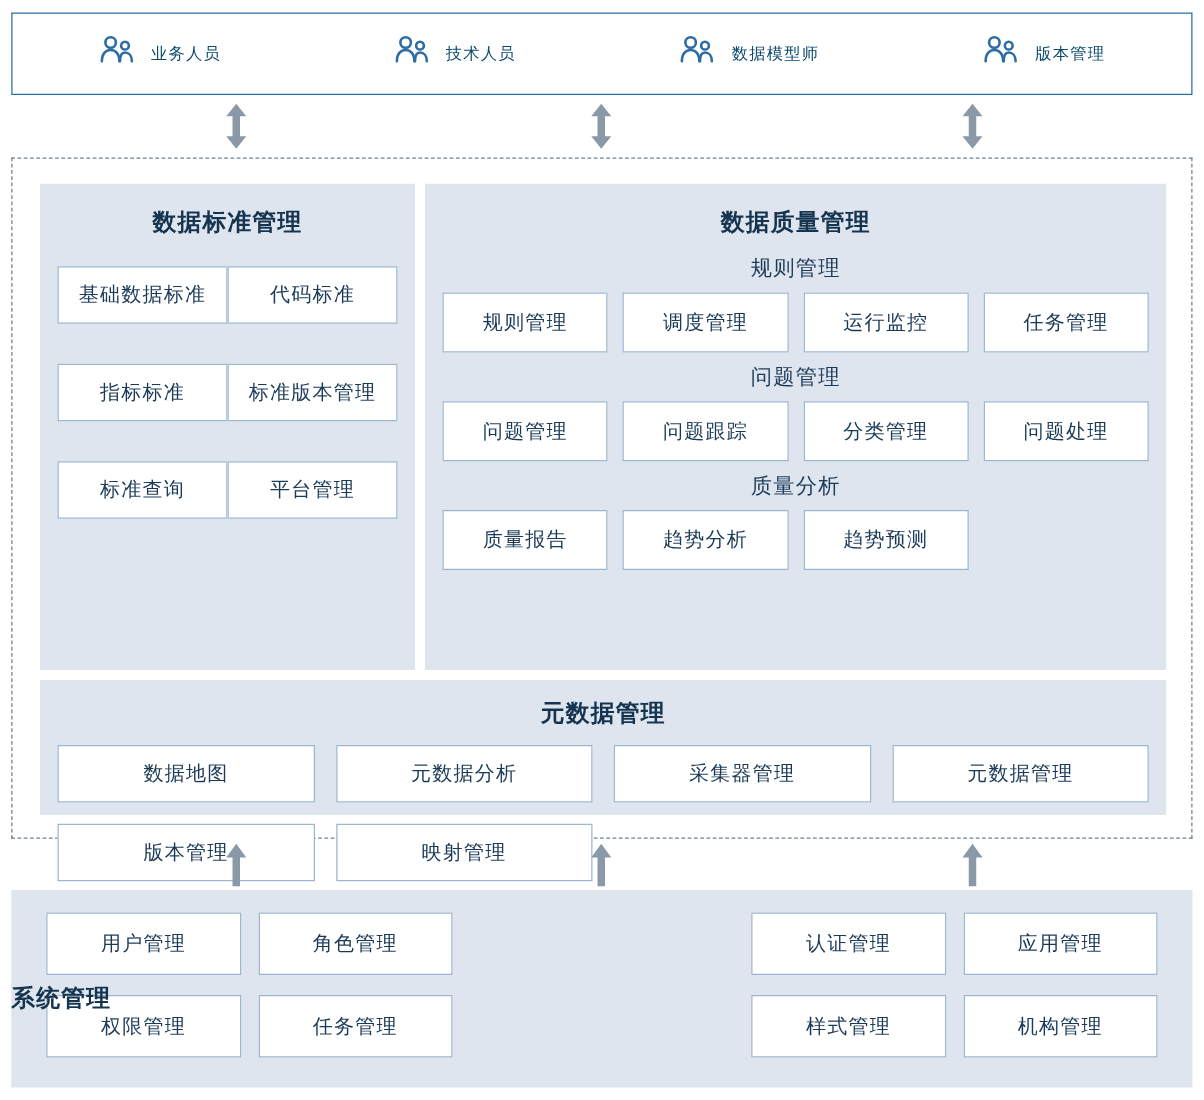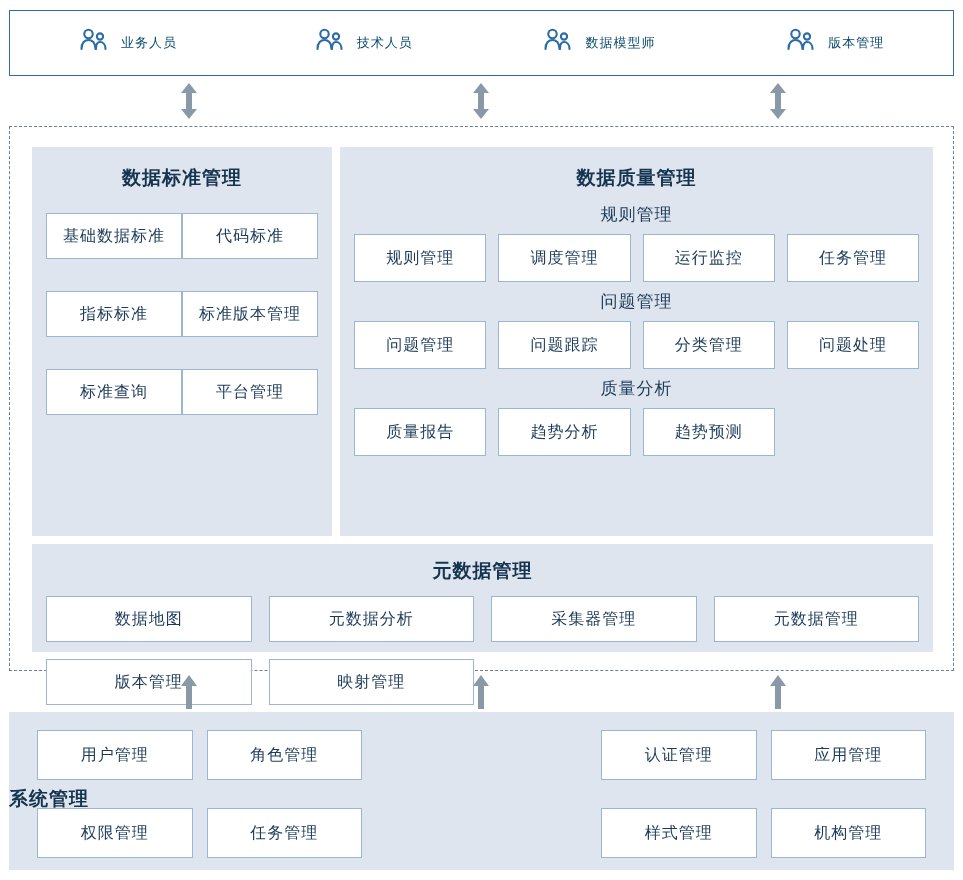--- a/index.html
+++ b/index.html
@@ -175,21 +175,21 @@
     width: 945px;
     height: 158px;
     background: #dfe5ee;
     box-sizing: border-box;
   }
   .sys-left, .sys-right {
     position: absolute;
     top: 18px;
     display: grid;
     grid-template-columns: 1fr 1fr;
-    gap: 28px 14px;
+    gap: 16px 14px;
   }
   .sys-left { left: 28px; width: 325px; }
   .sys-right { right: 28px; width: 325px; }
   .sys-panel .cell { height: 50px; }
   .sys-title {
     position: absolute;
     left: 0;
     right: 0;
     top: 74px;
     text-align: left;

